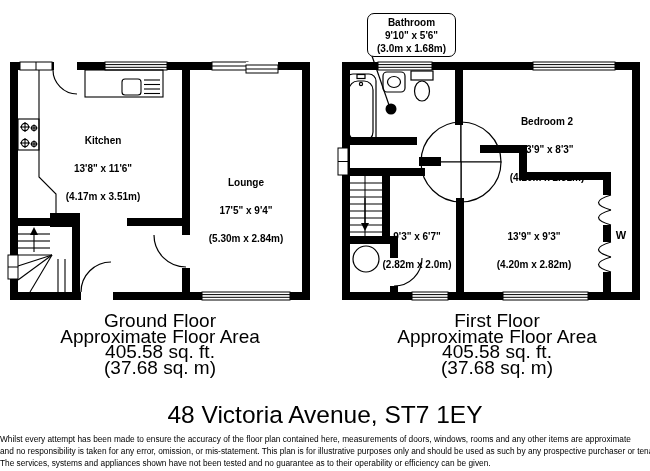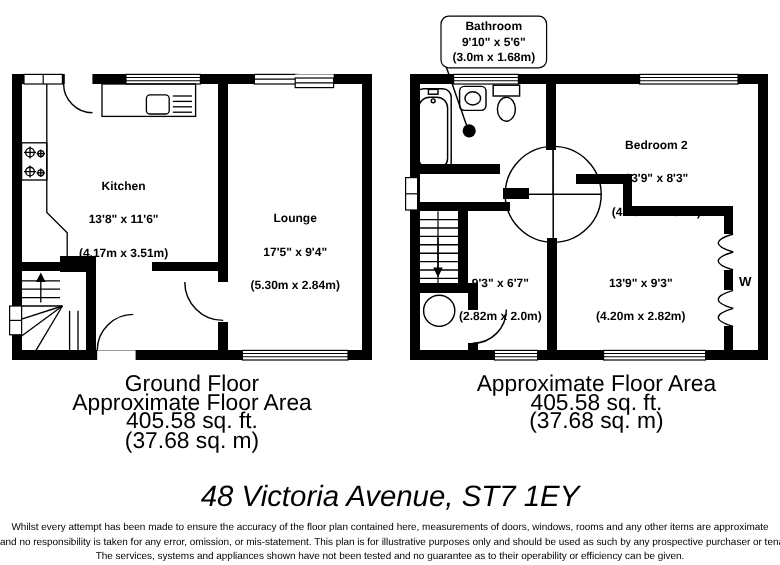--- a/index.html
+++ b/index.html
@@ -10,22 +10,22 @@
   .room-label span{display:block;margin-top:15px;}
   .floor-caption{position:absolute;text-align:center;font-size:19px;font-weight:400;line-height:15.5px;}
   .floor-caption span{display:block;}
   #bathroom-callout{position:absolute;left:367px;top:13px;width:89px;height:44px;
           border:1.5px solid #000;border-radius:7px;background:#fff;text-align:center;
           font-size:10px;font-weight:bold;line-height:13px;padding-top:2px;box-sizing:border-box;}
   #bathroom-callout span{display:block;}
   #wardrobe-label{position:absolute;left:609px;top:229px;width:24px;text-align:center;
           font-size:11px;font-weight:bold;}
   #address-title{position:absolute;left:0;top:401px;width:650px;text-align:center;
-          font-size:24.5px;font-weight:400;font-style:italic;}
-  #disclaimer{position:absolute;left:0;top:433px;width:650px;text-align:center;
+          font-size:24.5px;font-weight:400;}
+  #disclaimer{position:absolute;left:0;top:433px;width:650px;text-align:left;
           font-size:8.3px;line-height:12px;white-space:nowrap;}
   #disclaimer span{display:block;}
 </style>
 </head>
 <body>
 
 <div id="canvas">
 
   <svg id="plan-svg" width="650" height="471" viewBox="0 0 650 471">
 
@@ -192,21 +192,21 @@
         <path d="M611 257 Q586 264.5 611 272"></path>
       </g>
     </g>
 
     <g>
       <line x1="372" y1="56" x2="389" y2="105" stroke="#000" stroke-width="1.2"></line>
       <circle cx="391" cy="109" r="5.5" fill="#000"></circle>
     </g>
   </svg>
 
-  <div class="room-label" style="left:43px;top:134px;width:120px;">
+  <div class="room-label" style="left:43px;top:119px;width:120px;">
     <span>Kitchen</span>
     <span>13'8" x 11'6"</span>
     <span>(4.17m x 3.51m)</span>
   </div>
 
   <div class="room-label" style="left:186px;top:161px;width:120px;">
     <span>Lounge</span>
     <span>17'5" x 9'4"</span>
     <span>(5.30m x 2.84m)</span>
   </div>
@@ -236,20 +236,21 @@
   </div>
 
   <div class="floor-caption" style="left:60px;top:313px;width:200px;">
     <span>Ground Floor</span>
     <span>Approximate Floor Area</span>
     <span>405.58 sq. ft.</span>
     <span>(37.68 sq. m)</span>
   </div>
 
   <div class="floor-caption" style="left:397px;top:313px;width:200px;">
+    <span>First Floor</span>
     <span>Approximate Floor Area</span>
     <span>405.58 sq. ft.</span>
     <span>(37.68 sq. m)</span>
   </div>
 
   <div id="address-title">48 Victoria Avenue, ST7 1EY</div>
 
   <div id="disclaimer">
     <span>Whilst every attempt has been made to ensure the accuracy of the floor plan contained here, measurements of doors, windows, rooms and any other items are approximate</span>
     <span>and no responsibility is taken for any error, omission, or mis-statement. This plan is for illustrative purposes only and should be used as such by any prospective purchaser or tenant.</span>

